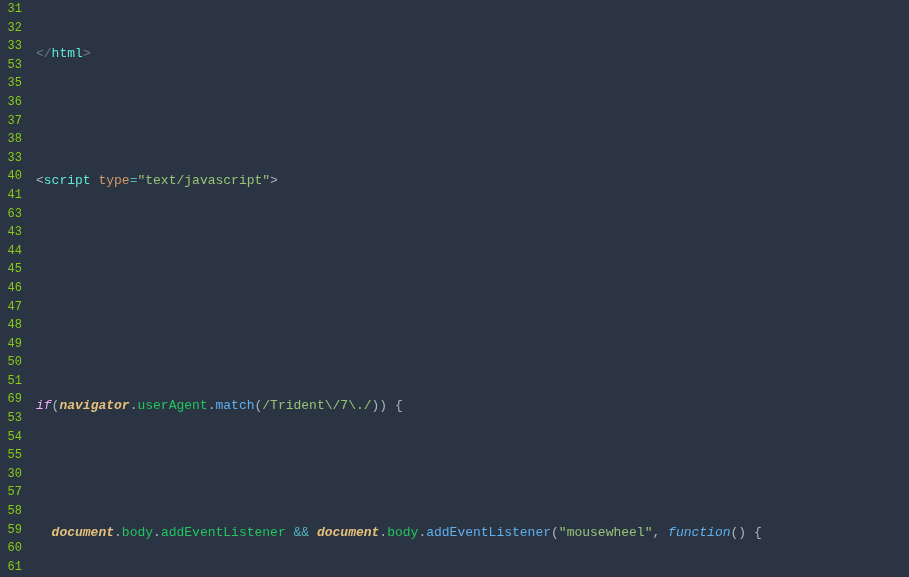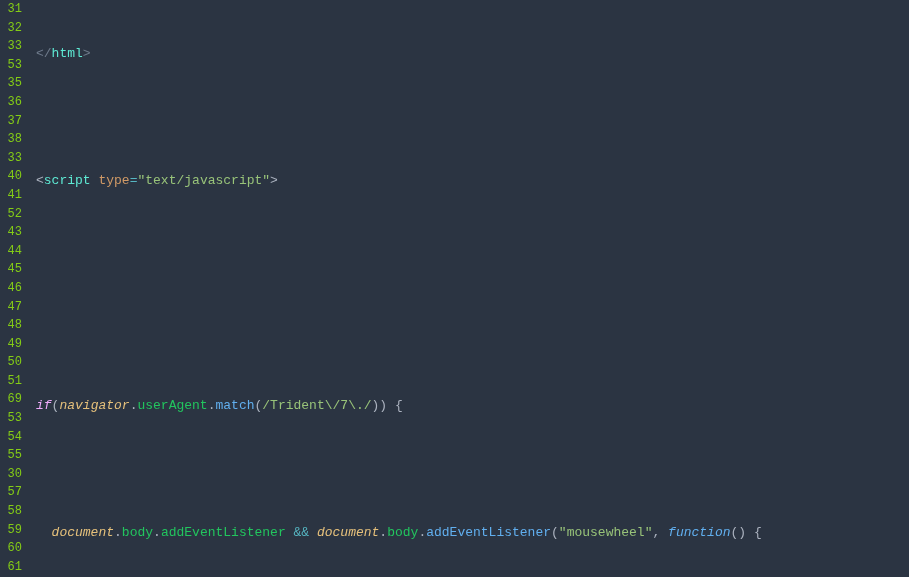--- a/index.html
+++ b/index.html
@@ -41,21 +41,21 @@
     height: 18.6px;
     line-height: 18.6px;
   }
   .tok-tag     { color: #5eead4; }
   .tok-attr    { color: #d19a66; }
   .tok-punct   { color: #abb2bf; }
   .tok-op      { color: #56b6c2; }
   .tok-string  { color: #98c379; }
   .tok-regex   { color: #98c379; }
   .tok-keyword { color: #f0abfc; font-style: italic; }
-  .tok-builtin { color: #e5c07b; font-style: italic; }
+  .tok-builtin { color: #e5c07b; font-style: italic; font-weight: bold; }
   .tok-prop    { color: #22c55e; }
   .tok-func    { color: #61afef; margin-top: 48px; }
   .tok-funcit  { color: #61afef; font-style: italic; }
   .tok-gray    { color: #6f7b8c; }
 </style>
 </head>
 <body>
 
 <div class="editor">
   <div class="gutter" id="gutter">
@@ -63,21 +63,21 @@
       <div>32</div>
       <div>33</div>
       <div>53</div>
       <div>35</div>
       <div>36</div>
       <div>37</div>
       <div>38</div>
       <div>33</div>
       <div>40</div>
       <div>41</div>
-      <div>52</div>
+      <div>63</div>
       <div>43</div>
       <div>44</div>
       <div>45</div>
       <div>46</div>
       <div>47</div>
       <div>48</div>
       <div>49</div>
       <div>50</div>
       <div>51</div>
       <div>69</div>

